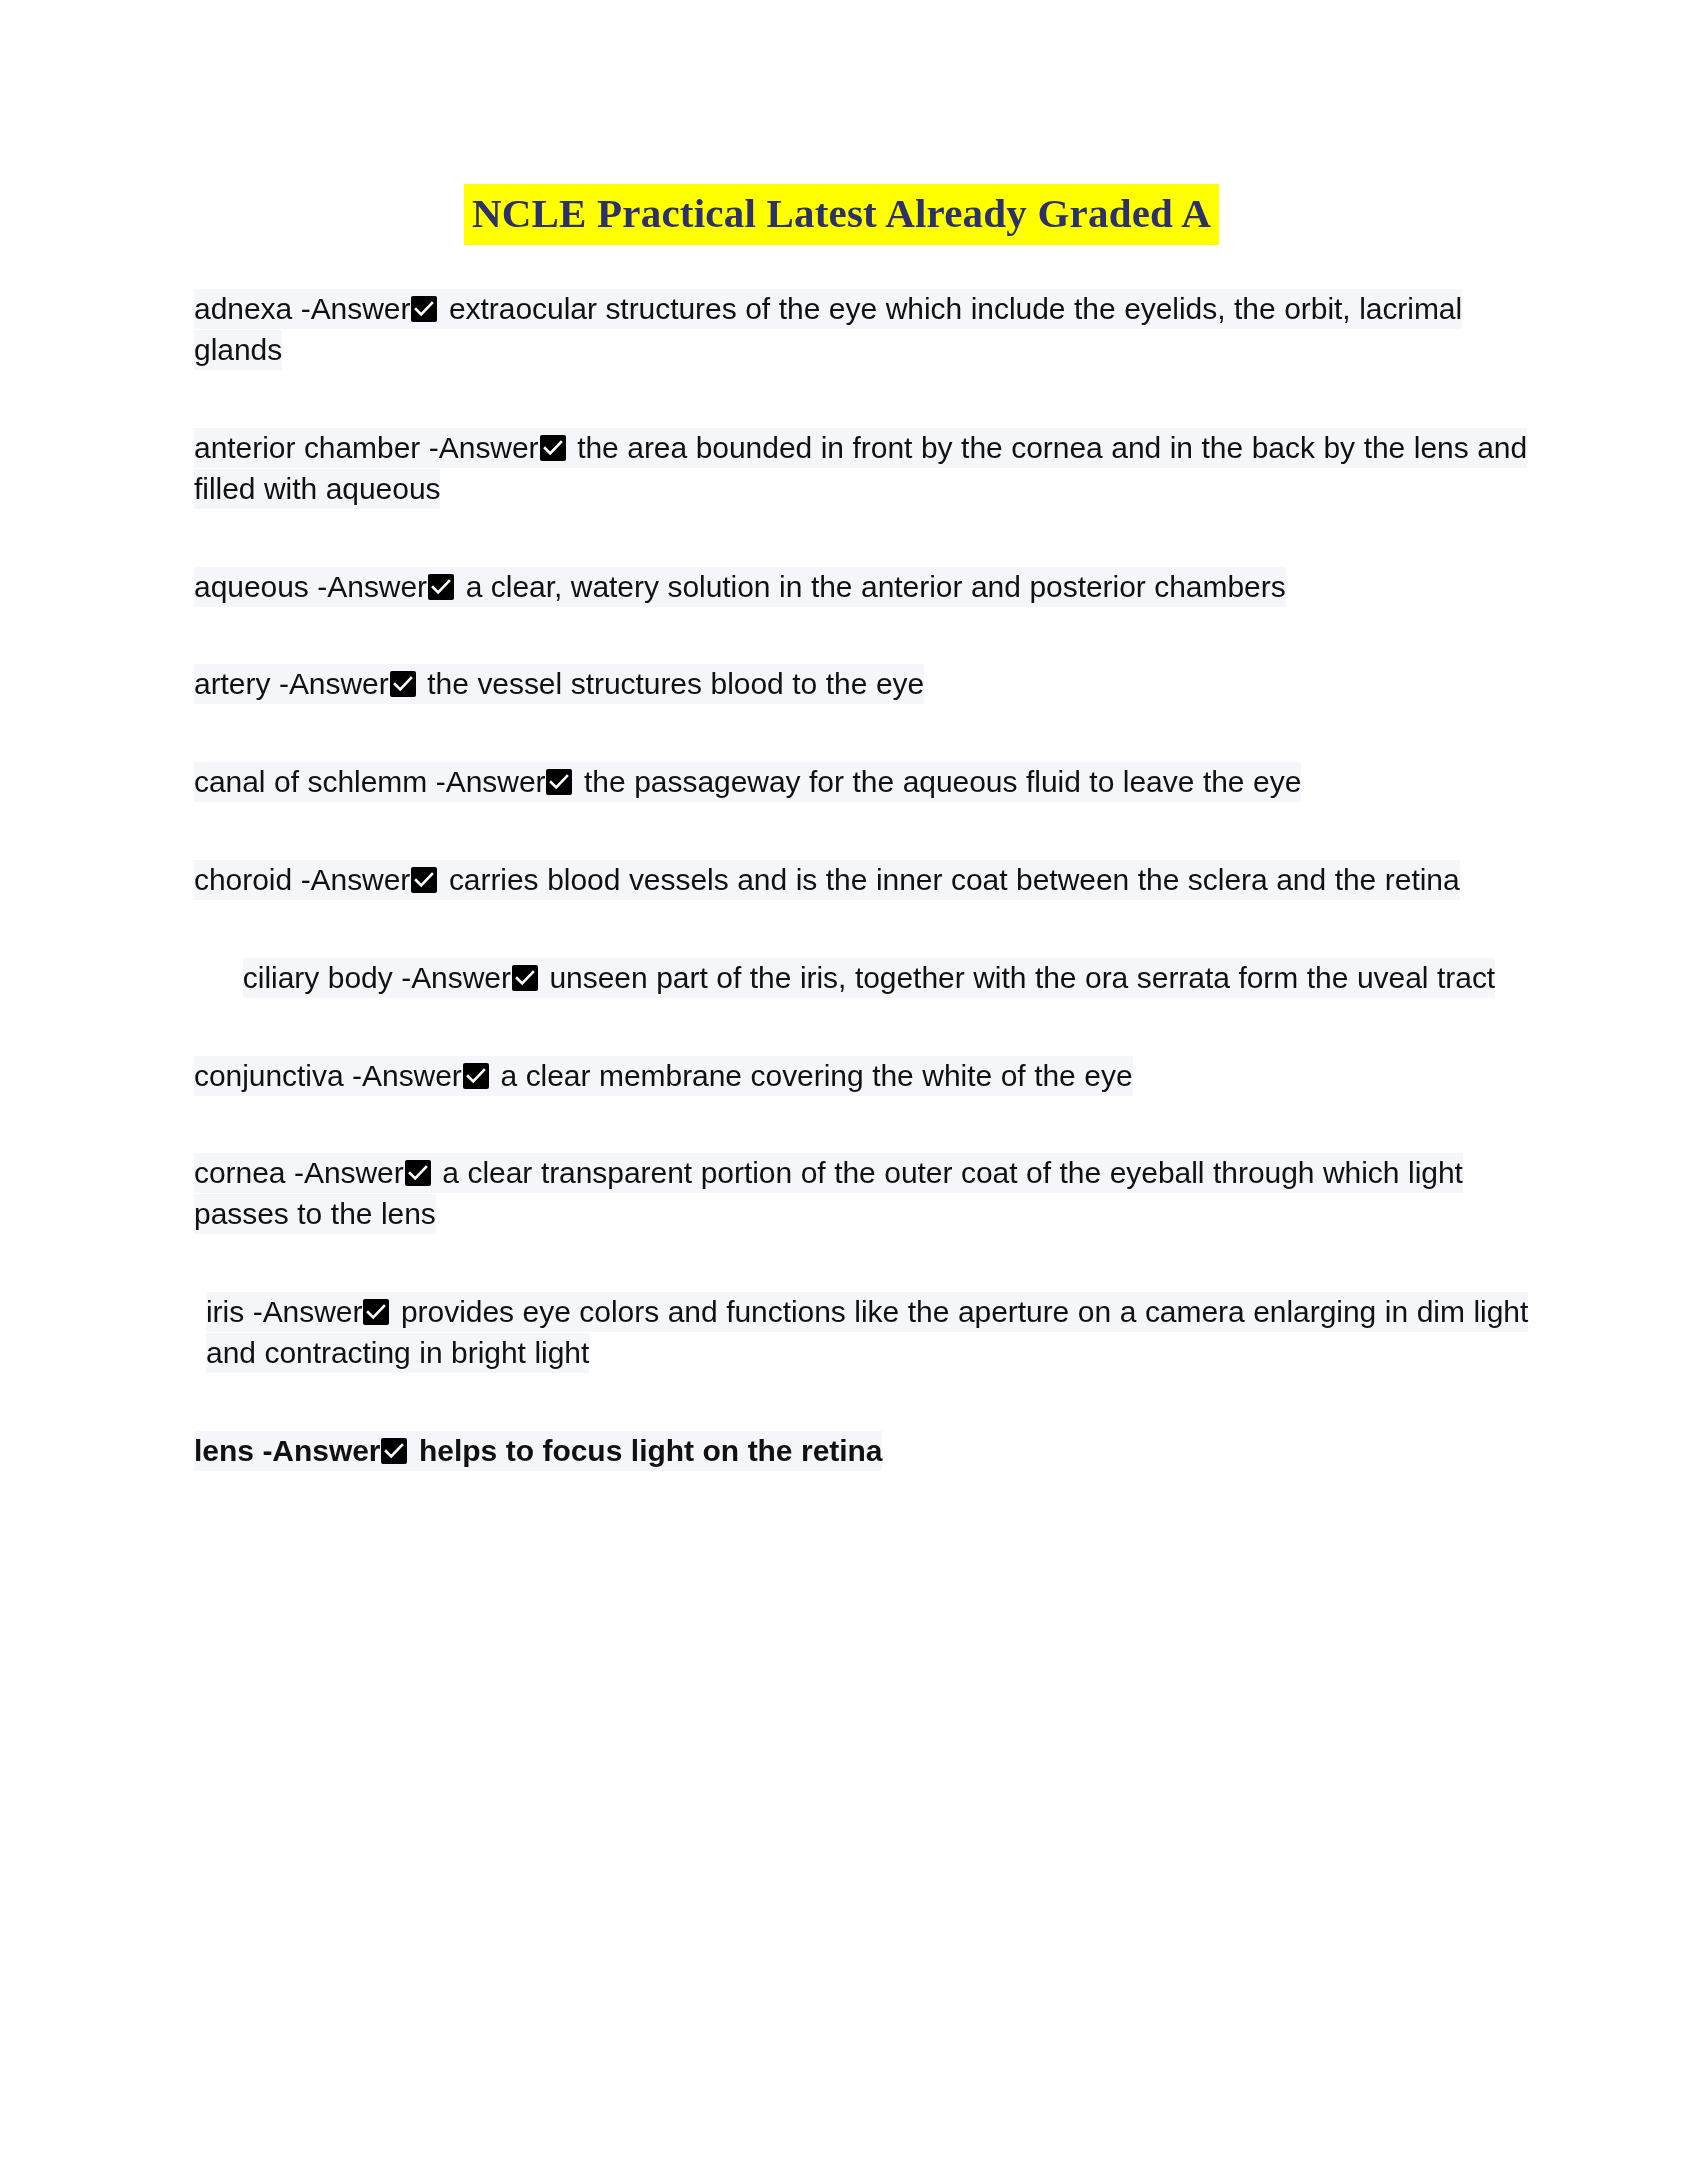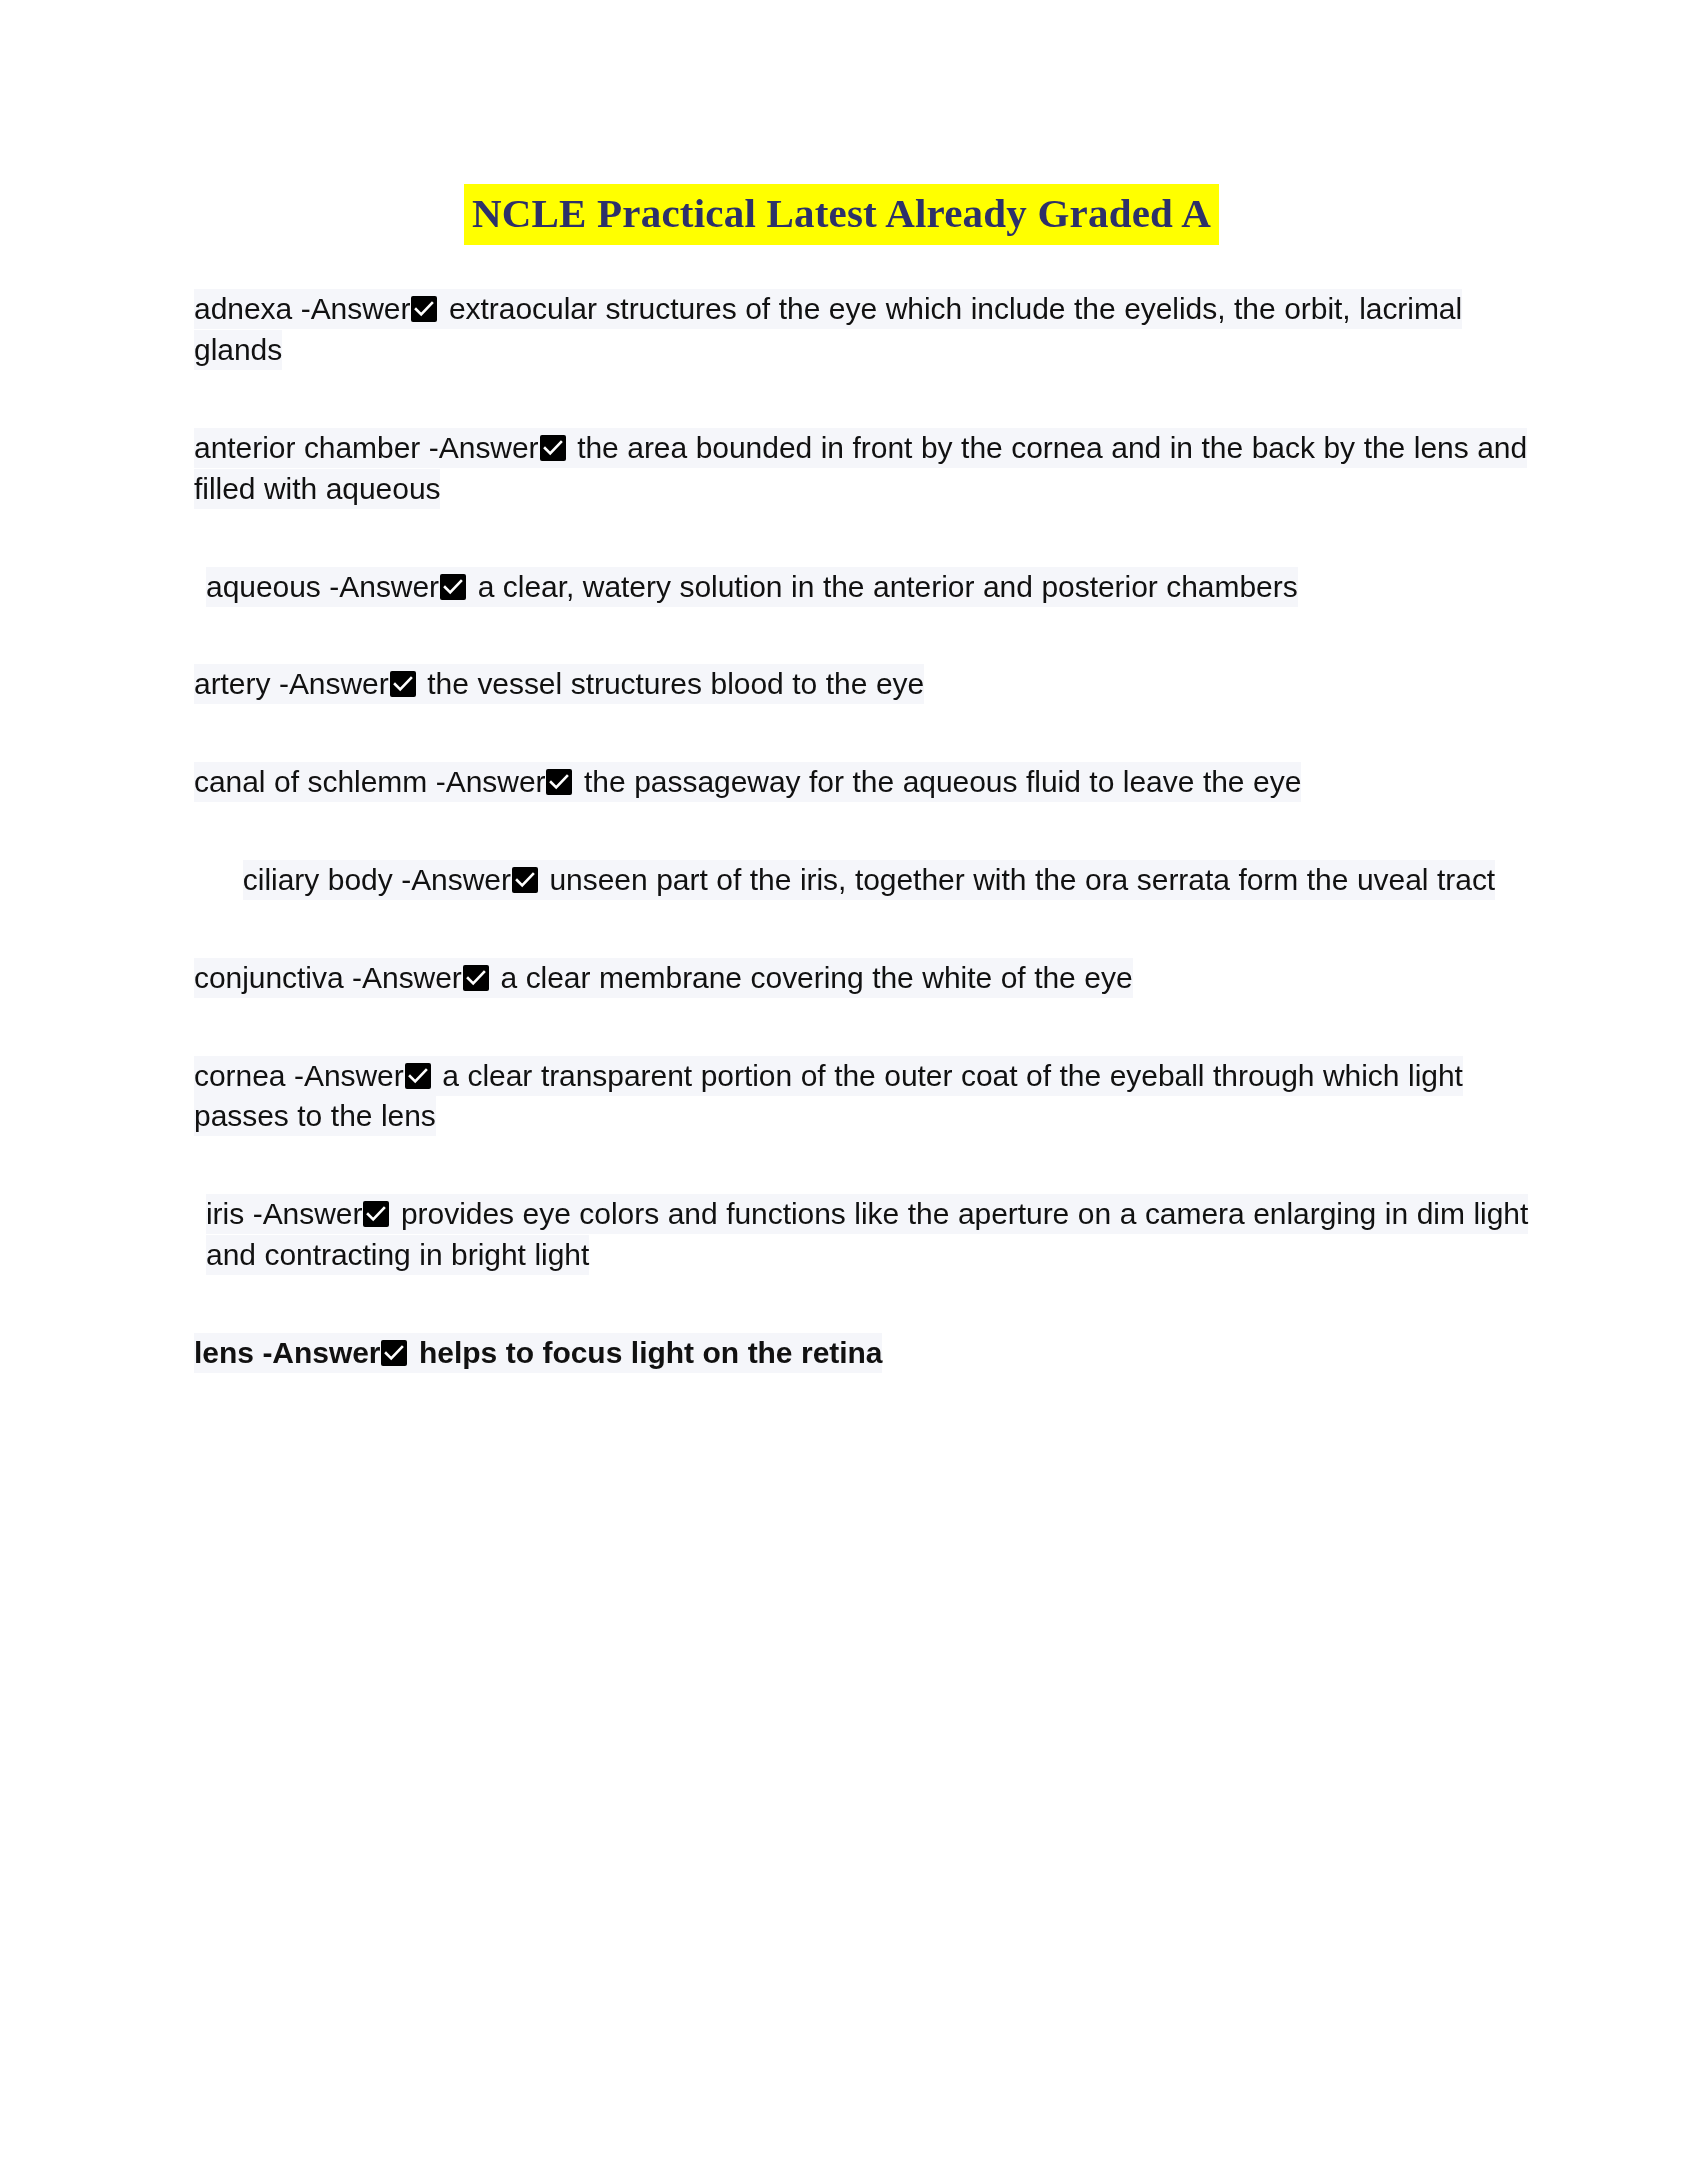--- a/index.html
+++ b/index.html
@@ -109,33 +109,38 @@
         <p class="qa-line" style="margin: 0px;"><span class="hl"><span class="term">adnexa -Answer</span><span class="checkbox-icon"><svg viewBox="0 0 20 18" xmlns="http://www.w3.org/2000/svg" aria-hidden="true">
                 <path d="M2 9.2 L7.2 14.4 L18 3" fill="none" stroke="#ffffff" stroke-width="2.6" stroke-linecap="square" stroke-linejoin="miter"></path>
               </svg></span> <span>extraocular structures of the eye which include the eyelids, the orbit, lacrimal glands</span></span></p>
       </div>
       <div class="qa-item">
         <p class="qa-line" style="margin: 0px;"><span class="hl"><span class="term">anterior chamber -Answer</span><span class="checkbox-icon"><svg viewBox="0 0 20 18" xmlns="http://www.w3.org/2000/svg" aria-hidden="true">
                 <path d="M2 9.2 L7.2 14.4 L18 3" fill="none" stroke="#ffffff" stroke-width="2.6" stroke-linecap="square" stroke-linejoin="miter"></path>
               </svg></span> <span>the area bounded in front by the cornea and in the back by the lens and filled with aqueous</span></span></p>
       </div>
       <div class="qa-item">
-        <p class="qa-line" style="margin: 12px;"><span class="hl"><span class="term">aqueous -Answer</span><span class="checkbox-icon"><svg viewBox="0 0 20 18" xmlns="http://www.w3.org/2000/svg" aria-hidden="true">
+        <p class="qa-line" style="margin: 0px;"><span class="hl"><span class="term">aqueous -Answer</span><span class="checkbox-icon"><svg viewBox="0 0 20 18" xmlns="http://www.w3.org/2000/svg" aria-hidden="true">
                 <path d="M2 9.2 L7.2 14.4 L18 3" fill="none" stroke="#ffffff" stroke-width="2.6" stroke-linecap="square" stroke-linejoin="miter"></path>
               </svg></span> <span>a clear, watery solution in the anterior and posterior chambers</span></span></p>
       </div>
       <div class="qa-item">
         <p class="qa-line" style="margin: 0px;"><span class="hl"><span class="term">artery -Answer</span><span class="checkbox-icon"><svg viewBox="0 0 20 18" xmlns="http://www.w3.org/2000/svg" aria-hidden="true">
                 <path d="M2 9.2 L7.2 14.4 L18 3" fill="none" stroke="#ffffff" stroke-width="2.6" stroke-linecap="square" stroke-linejoin="miter"></path>
               </svg></span> <span>the vessel structures blood to the eye</span></span></p>
       </div>
       <div class="qa-item">
         <p class="qa-line" style="margin: 0px;"><span class="hl"><span class="term">canal of schlemm -Answer</span><span class="checkbox-icon"><svg viewBox="0 0 20 18" xmlns="http://www.w3.org/2000/svg" aria-hidden="true">
                 <path d="M2 9.2 L7.2 14.4 L18 3" fill="none" stroke="#ffffff" stroke-width="2.6" stroke-linecap="square" stroke-linejoin="miter"></path>
               </svg></span> <span>the passageway for the aqueous fluid to leave the eye</span></span></p>
+      </div>
+      <div class="qa-item">
+        <p class="qa-line" style="margin: 0px;"><span class="hl"><span class="term">choroid -Answer</span><span class="checkbox-icon"><svg viewBox="0 0 20 18" xmlns="http://www.w3.org/2000/svg" aria-hidden="true">
+                <path d="M2 9.2 L7.2 14.4 L18 3" fill="none" stroke="#ffffff" stroke-width="2.6" stroke-linecap="square" stroke-linejoin="miter"></path>
+              </svg></span> <span>carries blood vessels and is the inner coat between the sclera and the retina</span></span></p>
       </div>
       <div class="qa-item">
         <p class="qa-line" style="margin: 4px; text-align: center;"><span class="hl"><span class="term">ciliary body -Answer</span><span class="checkbox-icon"><svg viewBox="0 0 20 18" xmlns="http://www.w3.org/2000/svg" aria-hidden="true">
                 <path d="M2 9.2 L7.2 14.4 L18 3" fill="none" stroke="#ffffff" stroke-width="2.6" stroke-linecap="square" stroke-linejoin="miter"></path>
               </svg></span> <span>unseen part of the iris, together with the ora serrata form the uveal tract</span></span></p>
       </div>
       <div class="qa-item">
         <p class="qa-line" style="margin: 0px;"><span class="hl"><span class="term">conjunctiva -Answer</span><span class="checkbox-icon"><svg viewBox="0 0 20 18" xmlns="http://www.w3.org/2000/svg" aria-hidden="true">
                 <path d="M2 9.2 L7.2 14.4 L18 3" fill="none" stroke="#ffffff" stroke-width="2.6" stroke-linecap="square" stroke-linejoin="miter"></path>
               </svg></span> <span>a clear membrane covering the white of the eye</span></span></p>

